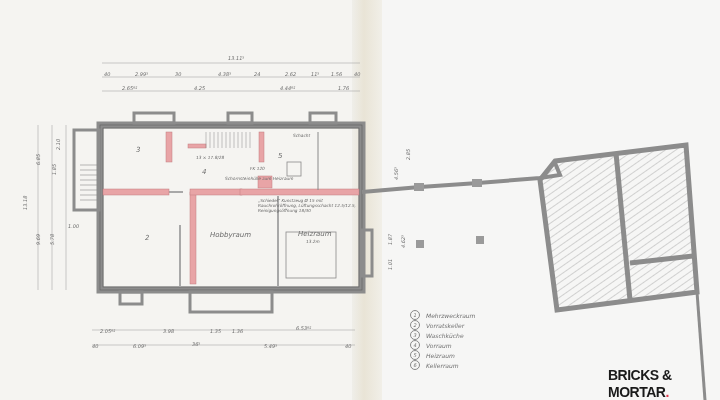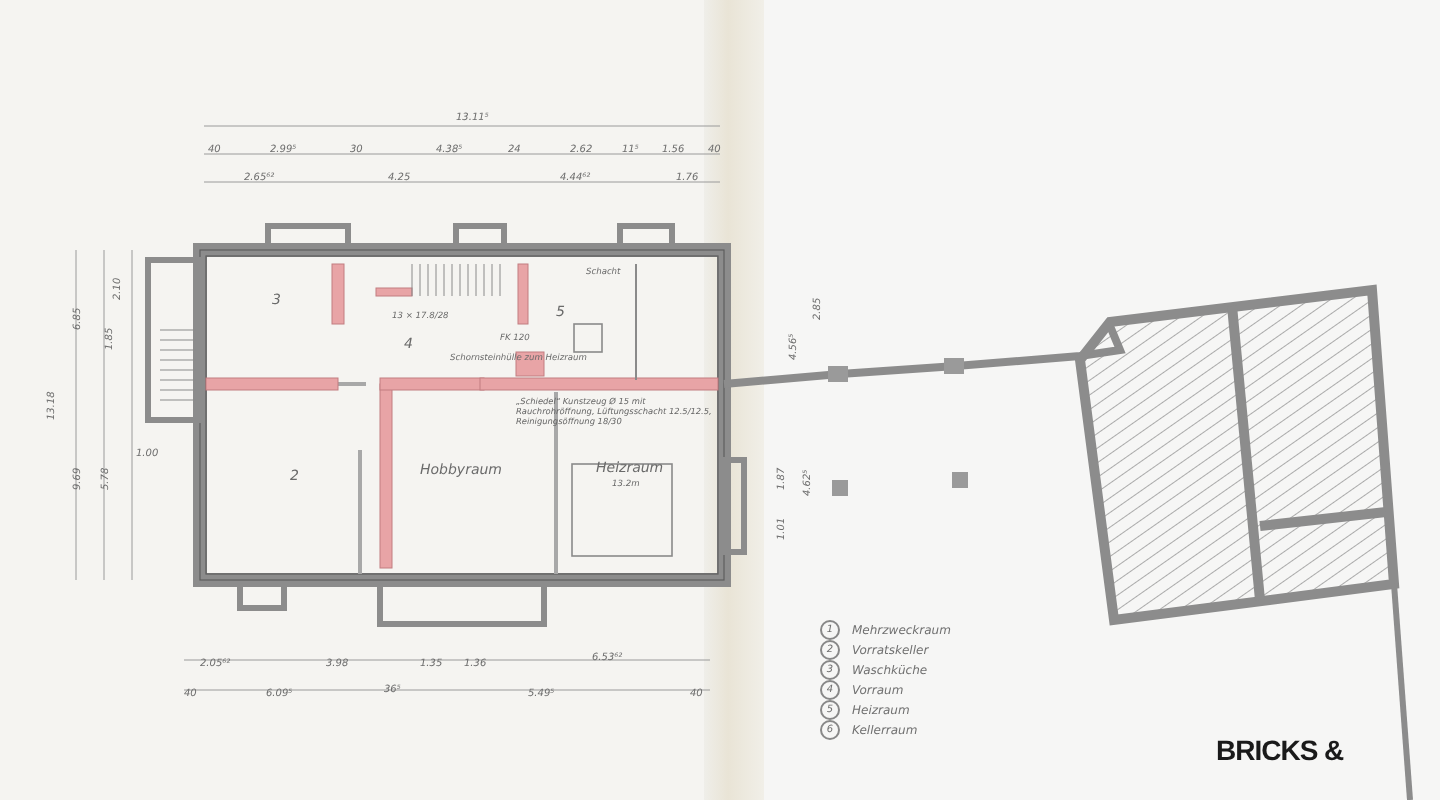--- a/index.html
+++ b/index.html
@@ -219,13 +219,14 @@
       <span>Heizraum</span>
     </div>
   <div class="row">
       <span class="num">6</span>
       <span>Kellerraum</span>
     </div>
 </div>
 
 <div class="logo">
   <div>BRICKS &amp;</div>
+  <div><span>MORTAR</span><span class="dot">.</span></div>
 </div>
 
 </body></html>

